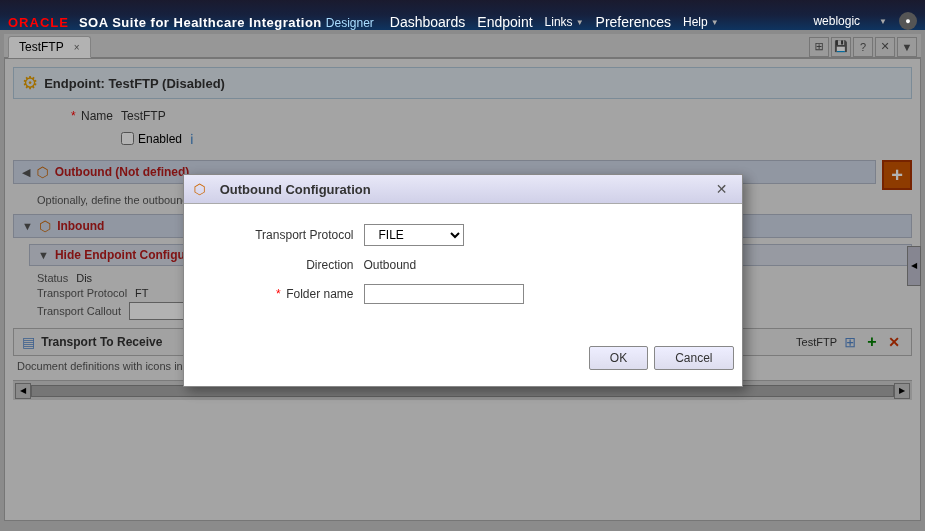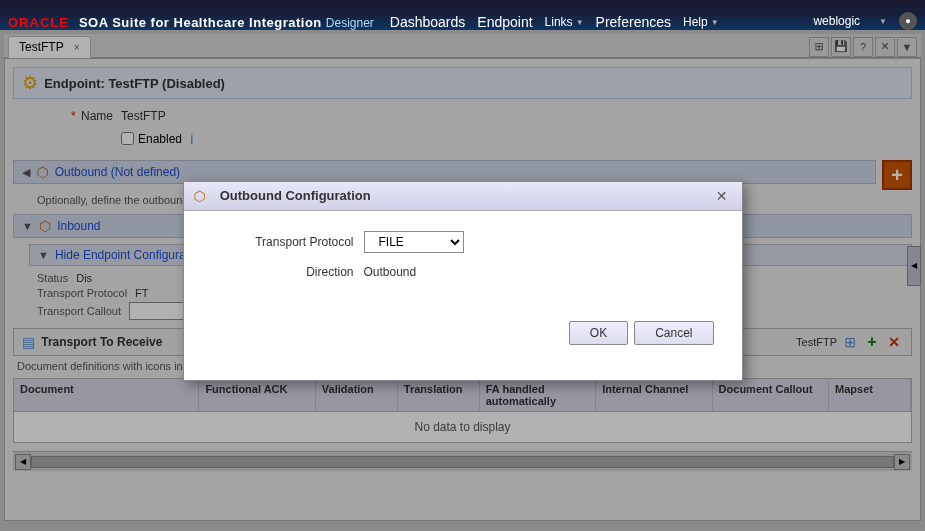--- a/index.html
+++ b/index.html
@@ -201,22 +201,22 @@
       padding: 3px 8px;
       margin-bottom: 6px;
       cursor: pointer;
     }
     .section-icon {
       color: #cc6600;
       font-size: 14px;
     }
     .section-title {
       font-size: 12px;
-      font-weight: normal;
-      color: #1d4ed8;
+      font-weight: bold;
+      color: #b91c1c;
     }
     .section-subtitle {
       font-size: 11px;
       color: #555;
       margin-left: 24px;
       margin-bottom: 6px;
     }
 
     
     .add-btn {
@@ -419,21 +419,21 @@
     .modal-input {
       padding: 2px 4px;
       font-size: 12px;
       border: 1px solid #888;
       width: 160px;
     }
     .modal-footer {
       display: flex;
       justify-content: flex-end;
       gap: 6px;
-      padding: 10px 28px 16px 20px;
+      padding: 10px 8px 16px 20px;
     }
     .modal-btn {
       padding: 4px 20px;
       font-size: 12px;
       border: 1px solid #888;
       cursor: pointer;
       border-radius: 2px;
     }
     .btn-ok {
       background: linear-gradient(to bottom, #eef, #dde);
@@ -605,33 +605,20 @@
         <span class="doc-icon">▤</span>
         <span class="doc-title">Transport To Receive</span>
         <div class="doc-actions">
           <span class="override-label">TestFTP</span>
           <div class="doc-action-btn" style="color:#5588cc; font-size:14px;">⊞</div>
           <div class="doc-action-btn" style="color:green; font-size:16px; font-weight:bold;">+</div>
           <div class="doc-action-btn" style="color:#cc3300; font-size:14px; font-weight:bold;">✕</div>
         </div>
       </div>
       <div class="doc-subtitle">Document definitions with icons indicate some of their parameters have been overridden.</div>
-      <div class="table-container">
-        <div class="table-header">
-          <div class="th" style="flex:2.5;">Document</div>
-          <div class="th" style="flex:1.5;">Functional ACK</div>
-          <div class="th" style="flex:1;">Validation</div>
-          <div class="th" style="flex:1;">Translation</div>
-          <div class="th" style="flex:1.5;">FA handled<br>automatically</div>
-          <div class="th" style="flex:1.5;">Internal Channel</div>
-          <div class="th" style="flex:1.5;">Document Callout</div>
-          <div class="th" style="flex:1;">Mapset</div>
-        </div>
-        <div class="no-data">No data to display</div>
-      </div>
     </div>
 
     <div class="scroll-area" style="margin-top:8px;">
       <div class="scroll-arrow">◀</div>
       <div class="scroll-bar"></div>
       <div class="scroll-arrow">▶</div>
     </div>
   </div>
 </div>
 
@@ -651,19 +638,26 @@
           <option>FILE</option>
           <option>FTP</option>
           <option>SFTP</option>
           <option>MLLP</option>
         </select>
       </div>
       <div class="modal-form-row">
         <span class="modal-label">Direction</span>
         <span class="modal-value">Outbound</span>
       </div>
+      <div class="modal-form-row">
+        <span class="modal-label">
+          <span class="required-star">*</span>
+          <span>Folder name</span>
+        </span>
+        <input type="text" class="modal-input" style="">
+      </div>
     </div>
     <div class="modal-footer">
       <button class="modal-btn btn-ok">OK</button>
       <button class="modal-btn btn-cancel">Cancel</button>
     </div>
   </div>
 </div>
 
 </body></html>

